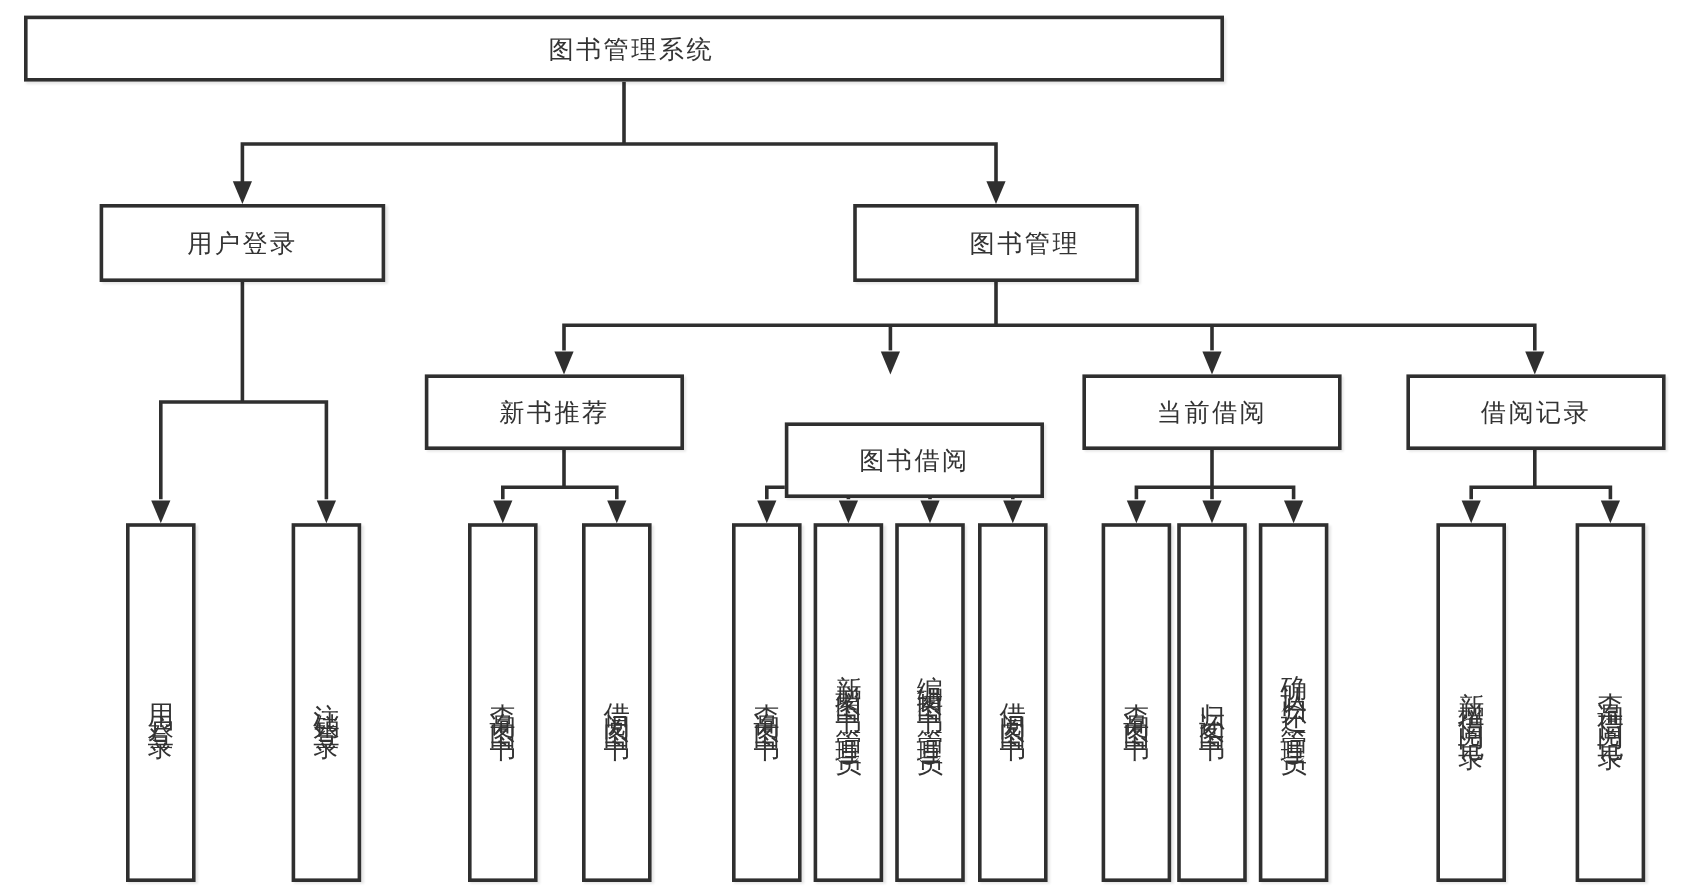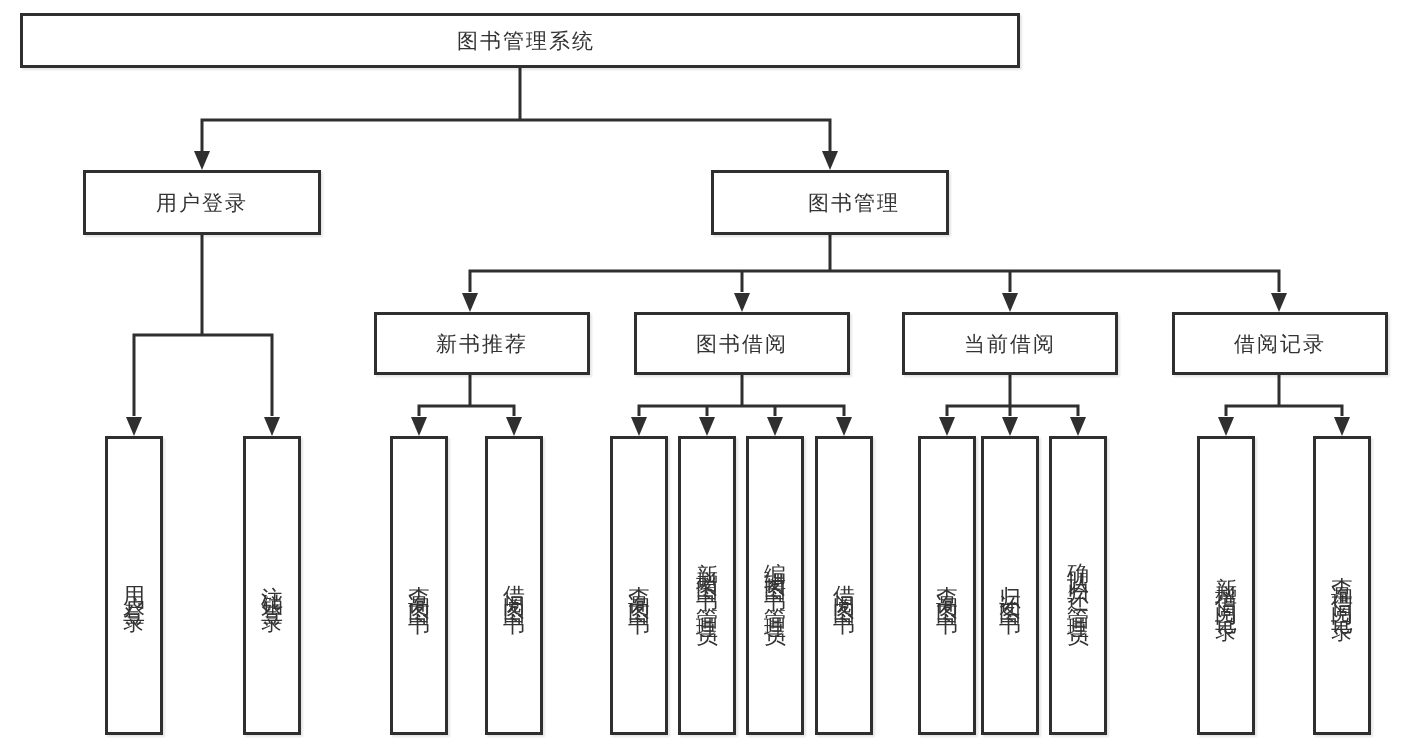--- a/index.html
+++ b/index.html
@@ -121,24 +121,24 @@
     <span class="hlabel">图书管理系统</span>
   </div>
 
   <div class="box row2" style="left:83px;">
     <span class="hlabel">用户登录</span>
   </div>
   <div class="box row2" style="left:711px;padding-left:48px;">
     <span class="hlabel">图书管理</span>
   </div>
 
-  <div class="box row3" style="left:374px;">
+  <div class="box row3" style="left:354px;">
     <span class="hlabel">新书推荐</span>
   </div>
-  <div class="box row3" style="left:634px;">
+  <div class="box row3" style="left:654px;margin-top:40px;">
     <span class="hlabel">图书借阅</span>
   </div>
   <div class="box row3" style="left:902px;">
     <span class="hlabel">当前借阅</span>
   </div>
   <div class="box row3" style="left:1172px;">
     <span class="hlabel">借阅记录</span>
   </div>
 
   <div class="box leaf" style="left:105px;">

